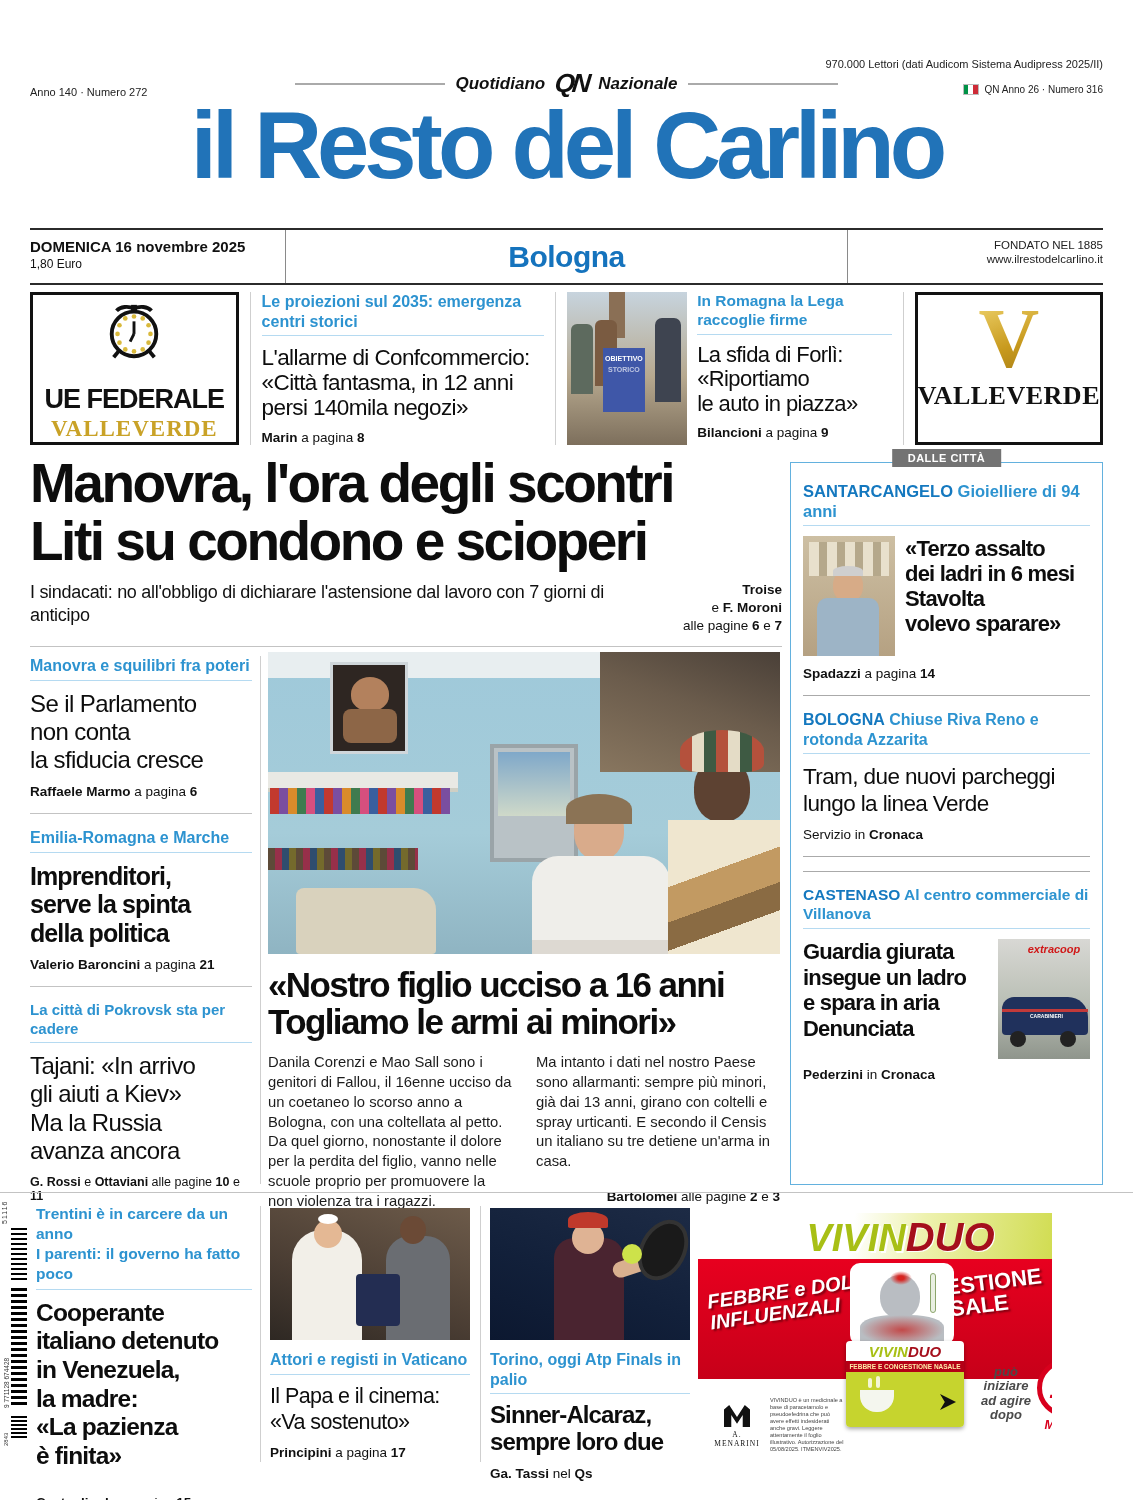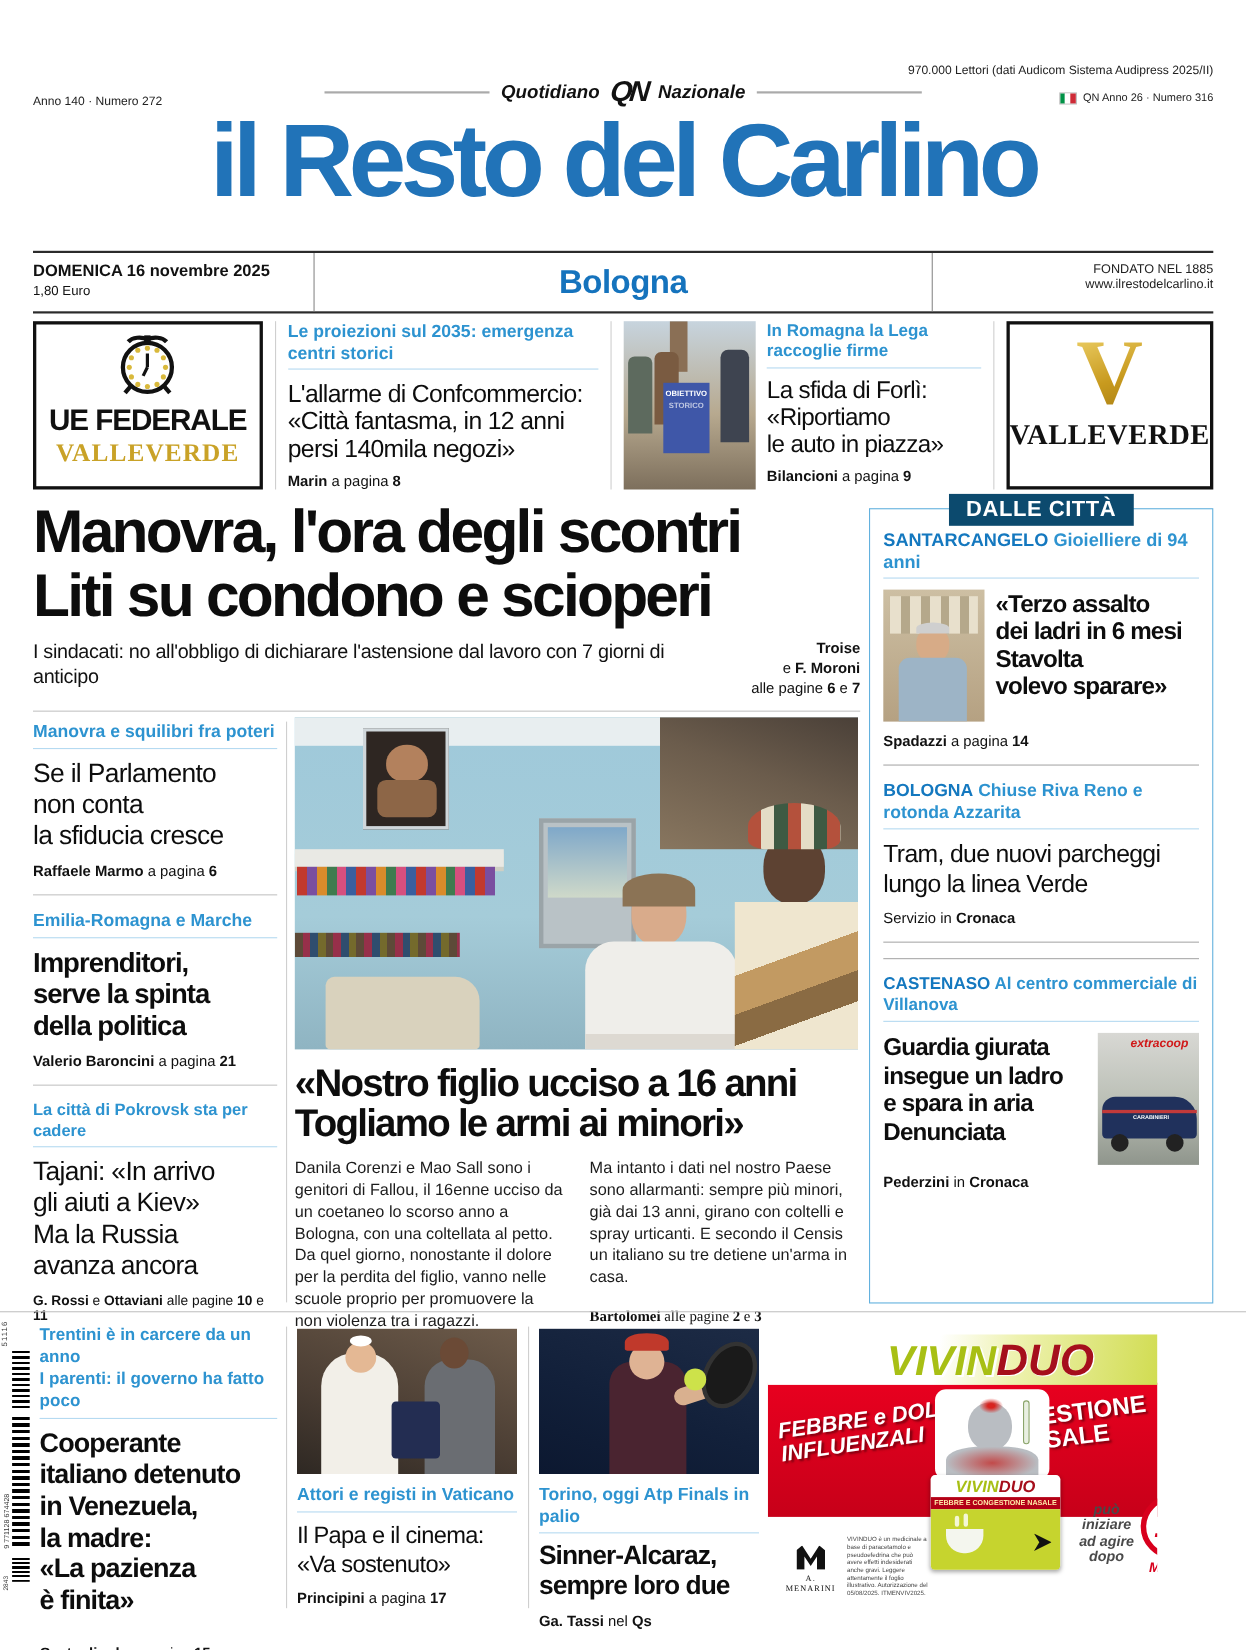--- a/index.html
+++ b/index.html
@@ -79,21 +79,21 @@
         <circle cx="17" cy="43" r="2.4"></circle>
           <circle cx="15" cy="34" r="2.4"></circle>
           <circle cx="17" cy="25" r="2.4"></circle>
           <circle cx="23" cy="18" r="2.4"></circle>
       </g>
       <line x1="32" y1="34" x2="32" y2="21" stroke="#111" stroke-width="3"></line>
       <line x1="32" y1="34" x2="28" y2="42" stroke="#111" stroke-width="3"></line>
       <line x1="16" y1="52" x2="11" y2="58" stroke="#111" stroke-width="4"></line>
       <line x1="48" y1="52" x2="53" y2="58" stroke="#111" stroke-width="4"></line>
     </svg>
-    <div style="font-size:27px; font-weight:900; letter-spacing:-1px; margin-top:4px;">UE FEDERALE</div>
+    <div style="font-size:27px; font-weight:900; letter-spacing:-1px; margin-top:21px;">UE FEDERALE</div>
     <div class="serif" style="font-size:23px; font-weight:900; color:#c9a227; letter-spacing:1px; margin-top:1px;">VALLEVERDE</div>
   </div>
 
   <div class="vrule" style="position:static; height:153px; margin:0 11px;"></div>
 
   <div style="width:296px;">
     <div class="kicker">Le proiezioni sul 2035: emergenza centri storici</div>
     <div class="hl light pl" style="font-size:22.5px; margin-top:9px;">L'allarme di Confcommercio:
 «Città fantasma, in 12 anni
 persi 140mila negozi»</div>
@@ -199,27 +199,27 @@
       <div class="pd" style="left:12px; top:8px; width:84px; height:42px; background:repeating-linear-gradient(90deg,#b4513c 0 12px,#e4dcc6 12px 24px,#3e5a43 24px 36px); border-radius:50% 50% 20% 20%;"></div>
       <div class="pd" style="left:0; top:98px; width:118px; height:134px; background:linear-gradient(160deg,#efe6cf 0 38%,#c29a62 38% 58%,#8a6b43 58% 74%,#efe6cf 74% 100%);"></div>
     </div>
   </div>
   <div class="hl heavy pl" style="font-size:35px; letter-spacing:-1.6px; line-height:1.06; margin-top:12px;">«Nostro figlio ucciso a 16 anni
 Togliamo le armi ai minori»</div>
   <div style="display:flex; gap:24px; margin-top:13px;">
     <div style="flex:1; font-size:14.8px; line-height:1.34; color:#1c1c1c;">Danila Corenzi e Mao Sall sono i genitori di Fallou, il 16enne ucciso da un coetaneo lo scorso anno a Bologna, con una coltellata al petto. Da quel giorno, nonostante il dolore per la perdita del figlio, vanno nelle scuole proprio per promuovere la non violenza tra i ragazzi.</div>
     <div style="flex:1; font-size:14.8px; line-height:1.34; color:#1c1c1c;">
       <span>Ma intanto i dati nel nostro Paese sono allarmanti: sempre più minori, già dai 13 anni, girano con coltelli e spray urticanti. E secondo il Censis un italiano su tre detiene un'arma in casa.</span>
-      <div class="by" style="margin-top:16px;font-family:Liberation Serif, serif;"><span class="b">Bartolomei</span><span> alle pagine </span><span class="b">2</span><span> e </span><span class="b">3</span></div>
+      <div class="by" style="text-align:right; margin-top:16px;"><span class="b">Bartolomei</span><span> alle pagine </span><span class="b">2</span><span> e </span><span class="b">3</span></div>
     </div>
   </div>
 </div>
 
 <div class="abs" style="top:462px; left:790px; width:313px; height:723px; border:1px solid #63b1de;">
-  <div class="abs" style="top:-14px; left:50%; transform:translateX(-50%); background:#0c4a6e; color:#fff; font-weight:800; font-size:20px; padding:3px 16px; letter-spacing:0.5px; white-space:nowrap;">DALLE CITTÀ</div>
+  <div class="abs" style="top:-14px; left:50%; transform:translateX(-50%); background:#737373; color:#fff; font-weight:800; font-size:11px; padding:3px 16px; letter-spacing:0.5px; white-space:nowrap;">DALLE CITTÀ</div>
 
   <div style="padding:18px 12px 0 12px;">
 
     <div>
       <div class="kicker" style="font-size:16.5px;"><span class="citylab">SANTARCANGELO</span><span> Gioielliere di 94 anni</span></div>
       <div style="display:flex; margin-top:10px; gap:10px;">
         <div class="photo" style="width:92px; height:120px; flex:none; background:linear-gradient(180deg,#cdbfa3 0%,#b5a182 100%);">
           <div class="pd" style="left:6px; top:6px; width:80px; height:34px; background:repeating-linear-gradient(90deg,#e8e0cc 0 10px,#b5a88b 10px 18px);"></div>
           <div class="pd" style="left:30px; top:34px; width:30px; height:32px; background:#d7ab87; border-radius:46%;"></div>
           <div class="pd" style="left:30px; top:30px; width:30px; height:10px; background:#cfcfcf; border-radius:50% 50% 0 0;"></div>

